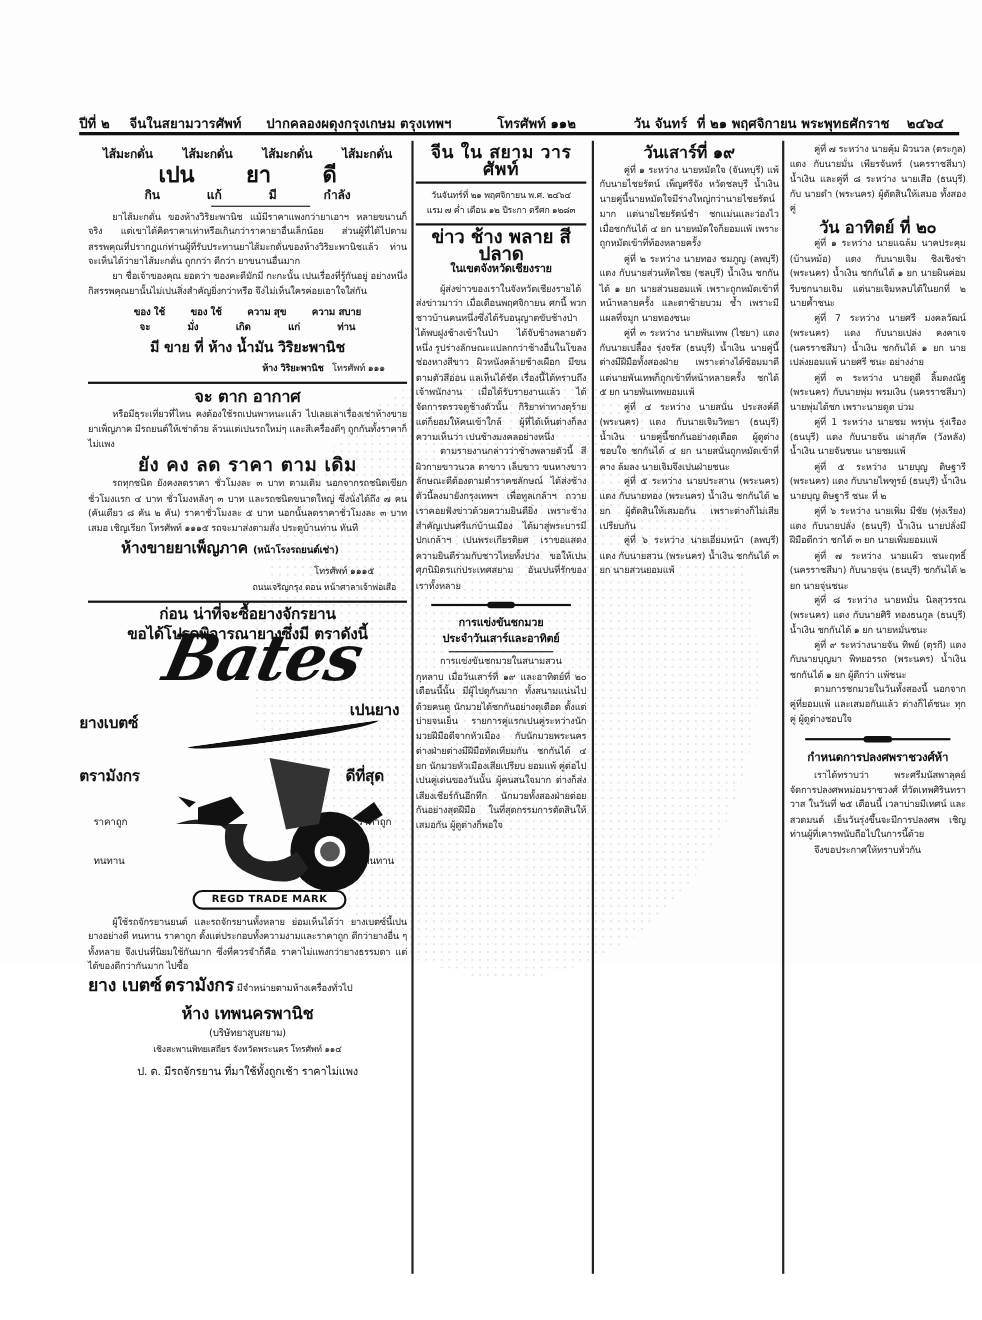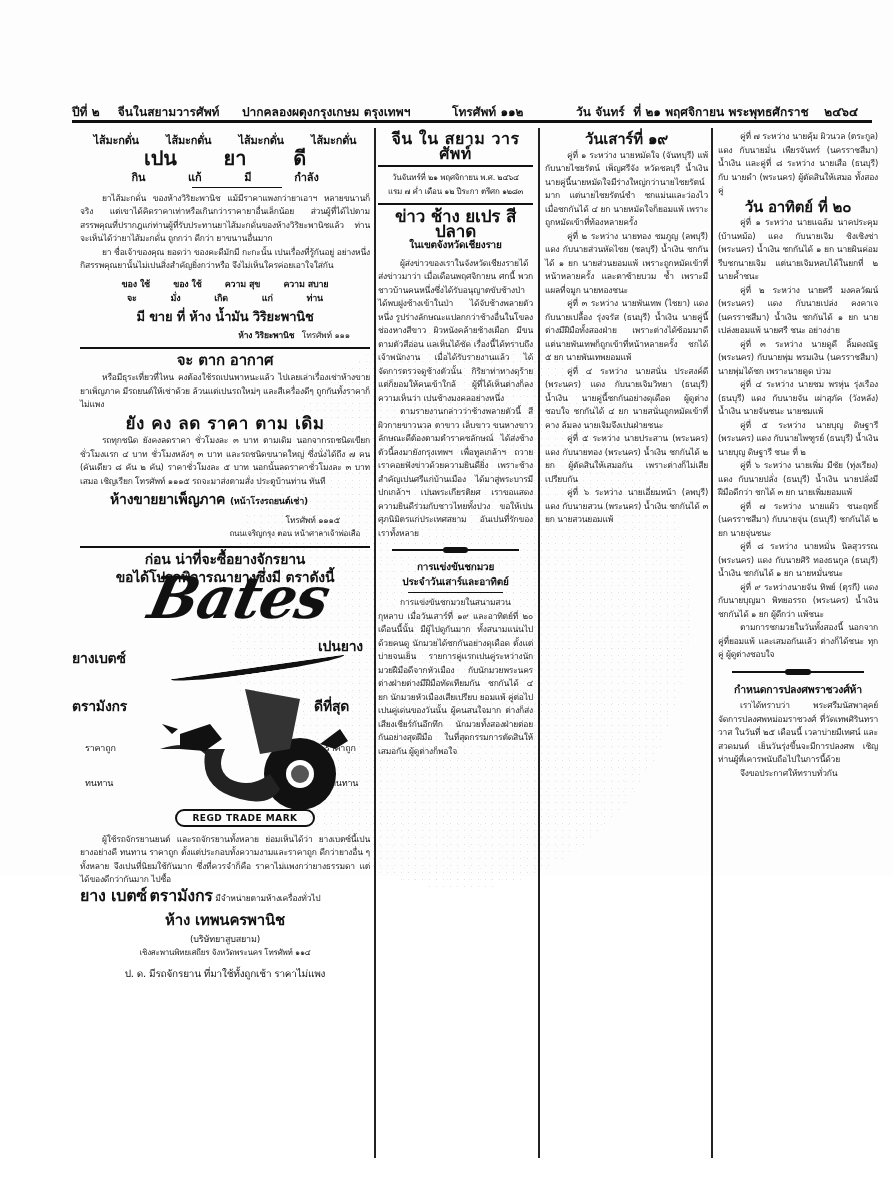--- a/index.html
+++ b/index.html
@@ -188,21 +188,21 @@
     <div class="ctr" style="font-size:8px">เชิงสะพานพิทยเสถียร จังหวัดพระนคร โทรศัพท์ ๑๑๔</div>
     <div class="ctr" style="font-size:10px; margin-top:6px">ป. ด. มีรถจักรยาน ที่มาใช้ทั้งถูกเช้า ราคาไม่แพง</div>
   </div>
 
   <div class="col c2">
     <div class="title-box">จีน ใน สยาม วาร ศัพท์</div>
     <div class="hr"></div>
     <div class="c2-meta">วันจันทร์ที่ ๒๑ พฤศจิกายน พ.ศ. ๒๔๖๔</div>
     <div class="c2-meta">แรม ๗ ค่ำ เดือน ๑๒ ปีระกา ตรีศก ๑๒๘๓</div>
     <div class="hr"></div>
-    <div class="c2-head">ข่าว ช้าง ยเปร สี ปลาด</div>
+    <div class="c2-head">ข่าว ช้าง พลาย สี ปลาด</div>
     <div class="c2-sub">ในเขตจังหวัดเชียงราย</div>
     <p class="txt para tiny" style="margin-top:4px">ผู้ส่งข่าวของเราในจังหวัดเชียงรายได้ส่งข่าวมาว่า เมื่อเดือนพฤศจิกายน ศกนี้ พวกชาวบ้านคนหนึ่งซึ่งได้รับอนุญาตขับช้างป่าได้พบฝูงช้างเข้าในป่า ได้จับช้างพลายตัวหนึ่ง รูปร่างลักษณะแปลกกว่าช้างอื่นในโขลง ช่องหางสีขาว ผิวหนังคล้ายช้างเผือก มีขนตามตัวสีอ่อน แลเห็นได้ชัด เรื่องนี้ได้ทราบถึงเจ้าพนักงาน เมื่อได้รับรายงานแล้ว ได้จัดการตรวจดูช้างตัวนั้น กิริยาท่าทางดุร้าย แต่ก็ยอมให้คนเข้าใกล้ ผู้ที่ได้เห็นต่างก็ลงความเห็นว่า เปนช้างมงคลอย่างหนึ่ง</p>
     <p class="txt para tiny">ตามรายงานกล่าวว่าช้างพลายตัวนี้ สีผิวกายขาวนวล ตาขาว เล็บขาว ขนหางขาว ลักษณะดีต้องตามตำราคชลักษณ์ ได้ส่งช้างตัวนี้ลงมายังกรุงเทพฯ เพื่อทูลเกล้าฯ ถวาย เราคอยฟังข่าวด้วยความยินดียิ่ง เพราะช้างสำคัญเปนศรีแก่บ้านเมือง ได้มาสู่พระบารมีปกเกล้าฯ เปนพระเกียรติยศ เราขอแสดงความยินดีร่วมกับชาวไทยทั้งปวง ขอให้เปนศุภนิมิตรแก่ประเทศสยาม อันเปนที่รักของเราทั้งหลาย</p>
     <div class="ornament"></div>
     <div class="c2-sub">การแข่งขันชกมวย</div>
     <div class="c2-sub">ประจำวันเสาร์และอาทิตย์</div>
     <div class="hr-thin" style="margin:3px 30px"></div>
     <p class="txt para tiny">การแข่งขันชกมวยในสนามสวนกุหลาบ เมื่อวันเสาร์ที่ ๑๙ และอาทิตย์ที่ ๒๐ เดือนนี้นั้น มีผู้ไปดูกันมาก ทั้งสนามแน่นไปด้วยคนดู นักมวยได้ชกกันอย่างดุเดือด ตั้งแต่บ่ายจนเย็น รายการคู่แรกเปนคู่ระหว่างนักมวยฝีมือดีจากหัวเมือง กับนักมวยพระนคร ต่างฝ่ายต่างมีฝีมือทัดเทียมกัน ชกกันได้ ๔ ยก นักมวยหัวเมืองเสียเปรียบ ยอมแพ้ คู่ต่อไปเปนคู่เด่นของวันนั้น ผู้คนสนใจมาก ต่างก็ส่งเสียงเชียร์กันอึกทึก นักมวยทั้งสองฝ่ายต่อยกันอย่างสุดฝีมือ ในที่สุดกรรมการตัดสินให้เสมอกัน ผู้ดูต่างก็พอใจ</p>
   </div>
 
@@ -213,23 +213,23 @@
     <p class="txt para tiny">คู่ที่ ๓ ระหว่าง นายพันเทพ (ไชยา) แดง กับนายเปลื้อง รุ่งจรัส (ธนบุรี) น้ำเงิน นายคู่นี้ต่างมีฝีมือทั้งสองฝ่าย เพราะต่างได้ซ้อมมาดี แต่นายพันเทพก็ถูกเข้าที่หน้าหลายครั้ง ชกได้ ๕ ยก นายพันเทพยอมแพ้</p>
     <p class="txt para tiny">คู่ที่ ๔ ระหว่าง นายสนั่น ประสงค์ดี (พระนคร) แดง กับนายเจิมวิทยา (ธนบุรี) น้ำเงิน นายคู่นี้ชกกันอย่างดุเดือด ผู้ดูต่างชอบใจ ชกกันได้ ๔ ยก นายสนั่นถูกหมัดเข้าที่คาง ล้มลง นายเจิมจึงเปนฝ่ายชนะ</p>
     <p class="txt para tiny">คู่ที่ ๕ ระหว่าง นายประสาน (พระนคร) แดง กับนายทอง (พระนคร) น้ำเงิน ชกกันได้ ๒ ยก ผู้ตัดสินให้เสมอกัน เพราะต่างก็ไม่เสียเปรียบกัน</p>
     <p class="txt para tiny">คู่ที่ ๖ ระหว่าง นายเอี่ยมหน้า (ลพบุรี) แดง กับนายสวน (พระนคร) น้ำเงิน ชกกันได้ ๓ ยก นายสวนยอมแพ้</p>
   </div>
 
   <div class="col c4">
     <p class="txt para tiny">คู่ที่ ๗ ระหว่าง นายคุ้ม ผิวนวล (ตระกูล) แดง กับนายมั่น เพียรจันทร์ (นครราชสีมา) น้ำเงิน และคู่ที่ ๘ ระหว่าง นายเสือ (ธนบุรี) กับ นายดำ (พระนคร) ผู้ตัดสินให้เสมอ ทั้งสองคู่</p>
     <div class="day-head">วัน อาทิตย์ ที่ ๒๐</div>
     <p class="txt para tiny">คู่ที่ ๑ ระหว่าง นายแฉล้ม นาคประคุม (บ้านหม้อ) แดง กับนายเจิม ชิงเชิงช่า (พระนคร) น้ำเงิน ชกกันได้ ๑ ยก นายผินค่อมรีบชกนายเจิม แต่นายเจิมหลบได้ในยกที่ ๒ นายค้ำชนะ</p>
-    <p class="txt para tiny">คู่ที่ ๒ ระหว่าง นายศรี มงคลวัฒน์ (พระนคร) แดง กับนายเปล่ง คงคาเจ (นครราชสีมา) น้ำเงิน ชกกันได้ ๑ ยก นายเปล่งยอมแพ้ นายศรี ชนะ อย่างง่าย</p>
+    <p class="txt para tiny">คู่ที่ 7 ระหว่าง นายศรี มงคลวัฒน์ (พระนคร) แดง กับนายเปล่ง คงคาเจ (นครราชสีมา) น้ำเงิน ชกกันได้ ๑ ยก นายเปล่งยอมแพ้ นายศรี ชนะ อย่างง่าย</p>
     <p class="txt para tiny">คู่ที่ ๓ ระหว่าง นายดูดี ลิ้มดงณัฐ (พระนคร) กับนายพุ่ม พรมเงิน (นครราชสีมา) นายพุ่มได้ชก เพราะนายดูด บ่วม</p>
-    <p class="txt para tiny">คู่ที่ ๔ ระหว่าง นายชม พรหุ่น รุ่งเรือง (ธนบุรี) แดง กับนายจัน เผ่าสุภัค (วังหลัง) น้ำเงิน นายจันชนะ นายชมแพ้</p>
+    <p class="txt para tiny">คู่ที่ 1 ระหว่าง นายชม พรหุ่น รุ่งเรือง (ธนบุรี) แดง กับนายจัน เผ่าสุภัค (วังหลัง) น้ำเงิน นายจันชนะ นายชมแพ้</p>
     <p class="txt para tiny">คู่ที่ ๕ ระหว่าง นายบุญ ดิษฐารี (พระนคร) แดง กับนายไพฑูรย์ (ธนบุรี) น้ำเงิน นายบุญ ดิษฐารี ชนะ ที่ ๒</p>
     <p class="txt para tiny">คู่ที่ ๖ ระหว่าง นายเพิ่ม มีชัย (ทุ่งเรียง) แดง กับนายปลั่ง (ธนบุรี) น้ำเงิน นายปลั่งมีฝีมือดีกว่า ชกได้ ๓ ยก นายเพิ่มยอมแพ้</p>
     <p class="txt para tiny">คู่ที่ ๗ ระหว่าง นายแผ้ว ชนะฤทธิ์ (นครราชสีมา) กับนายจุ่น (ธนบุรี) ชกกันได้ ๒ ยก นายจุ่นชนะ</p>
     <p class="txt para tiny">คู่ที่ ๘ ระหว่าง นายหมั่น นิลสุวรรณ (พระนคร) แดง กับนายศิริ ทองธนกูล (ธนบุรี) น้ำเงิน ชกกันได้ ๑ ยก นายหมั่นชนะ</p>
     <p class="txt para tiny">คู่ที่ ๙ ระหว่างนายจัน ทิพย์ (ตุรกี) แดง กับนายบุญมา พิทยอรรถ (พระนคร) น้ำเงิน ชกกันได้ ๑ ยก ผู้ดีกว่า แพ้ชนะ</p>
     <p class="txt para tiny">ตามการชกมวยในวันทั้งสองนี้ นอกจากคู่ที่ยอมแพ้ และเสมอกันแล้ว ต่างก็ได้ชนะ ทุกคู่ ผู้ดูต่างชอบใจ</p>
     <div class="ornament"></div>
     <div class="sec-head">กำหนดการปลงศพราชวงศ์ห้า</div>
     <p class="txt para tiny">เราได้ทราบว่า พระศรีมนัสพาลุคย์ จัดการปลงศพหม่อมราชวงศ์ ที่วัดเทพศิรินทราวาส ในวันที่ ๒๕ เดือนนี้ เวลาบ่ายมีเทศน์ และสวดมนต์ เย็นวันรุ่งขึ้นจะมีการปลงศพ เชิญท่านผู้ที่เคารพนับถือไปในการนี้ด้วย</p>
     <p class="txt para tiny">จึงขอประกาศให้ทราบทั่วกัน</p>

